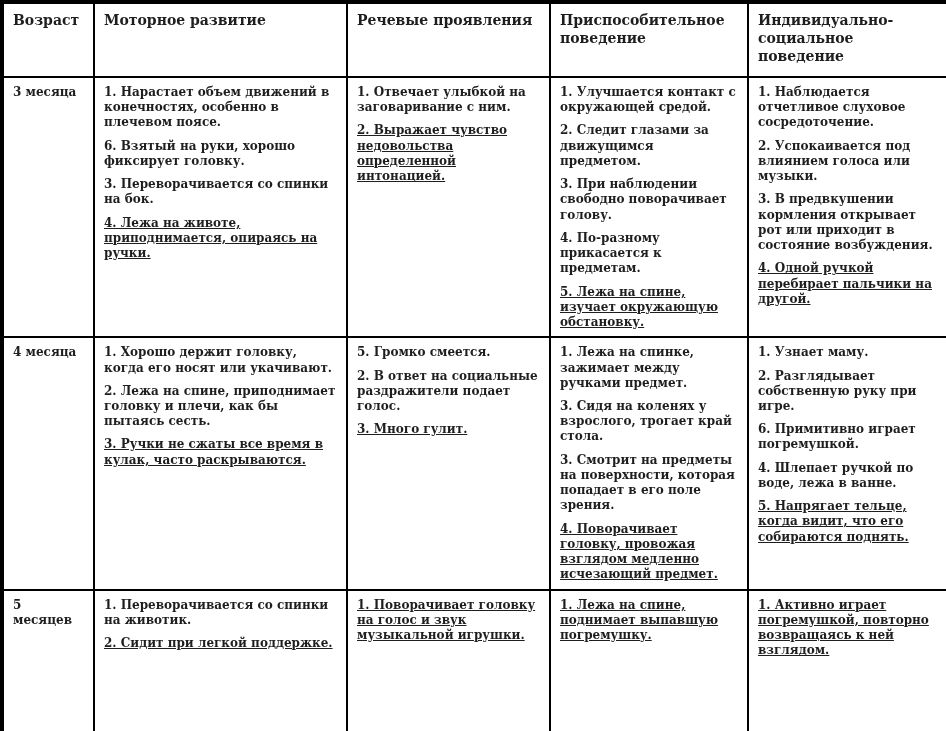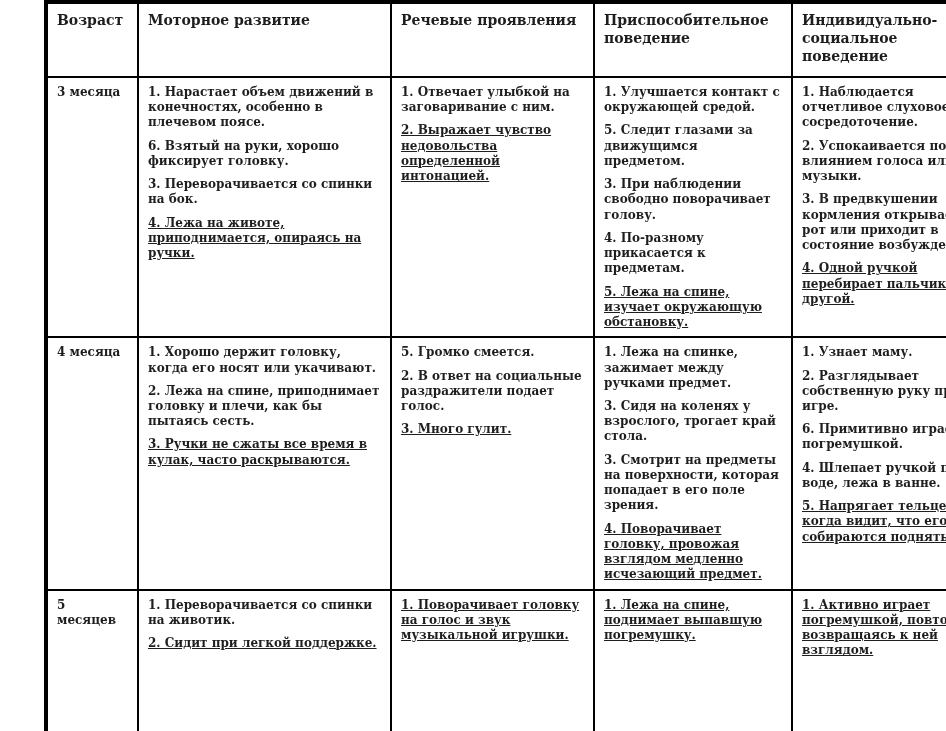--- a/index.html
+++ b/index.html
@@ -5,21 +5,20 @@
   html, body {
     margin: 0;
     padding: 0;
     background: #ffffff;
   }
   .dev-table-wrap {
     width: 816px;
     height: 731px;
     box-sizing: border-box;
     background: #ffffff;
-    padding-left: 44px;
   }
   table.dev-table {
     width: 946px;
     height: 731px;
     border-collapse: collapse;
     table-layout: fixed;
     font-family: "DejaVu Serif", "Liberation Serif", serif;
     font-weight: bold;
     color: #1e1e1e;
     background: #ffffff;
@@ -93,21 +92,21 @@
             <p class="cell-item">6. Взятый на руки, хорошо фиксирует головку.</p>
             <p class="cell-item">3. Переворачивается со спинки на бок.</p>
             <p class="cell-item">4. Лежа на животе, приподнимается, опираясь на ручки.</p>
           </td>
         <td>
             <p class="cell-item">1. Отвечает улыбкой на заговаривание с ним.</p>
             <p class="cell-item">2. Выражает чувство недовольства определенной интонацией.</p>
           </td>
         <td>
             <p class="cell-item">1. Улучшается контакт с окружающей средой.</p>
-            <p class="cell-item">5. Следит глазами за движущимся предметом.</p>
+            <p class="cell-item">2. Следит глазами за движущимся предметом.</p>
             <p class="cell-item">3. При наблюдении свободно поворачивает голову.</p>
             <p class="cell-item">4. По-разному прикасается к предметам.</p>
             <p class="cell-item">5. Лежа на спине, изучает окружающую обстановку.</p>
           </td>
         <td>
             <p class="cell-item">1. Наблюдается отчетливое слуховое сосредоточение.</p>
             <p class="cell-item">2. Успокаивается под влиянием голоса или музыки.</p>
             <p class="cell-item">3. В предвкушении кормления открывает рот или приходит в состояние возбуждения.</p>
             <p class="cell-item">4. Одной ручкой перебирает пальчики на другой.</p>
           </td>

